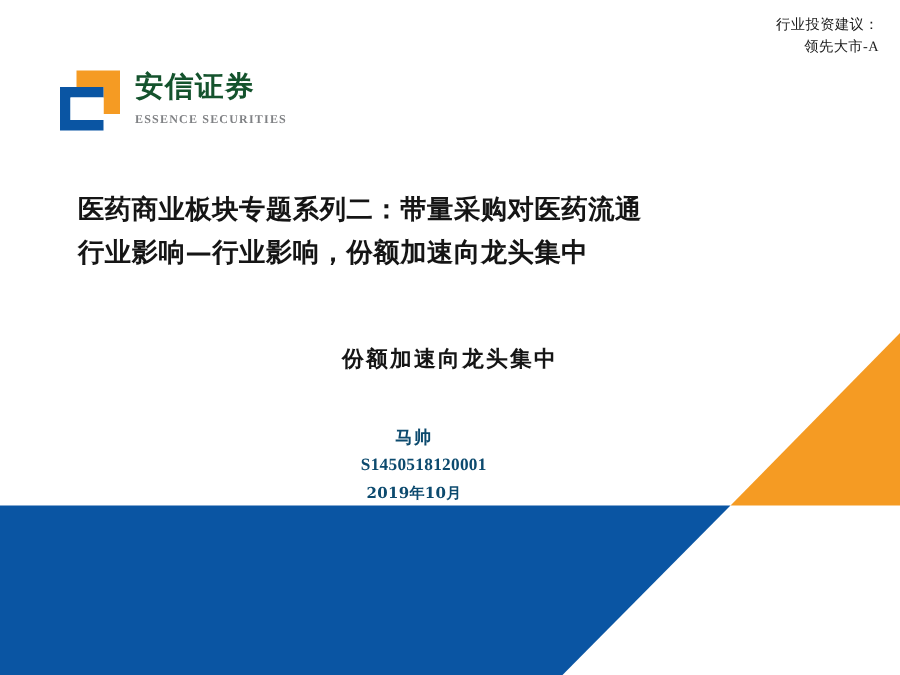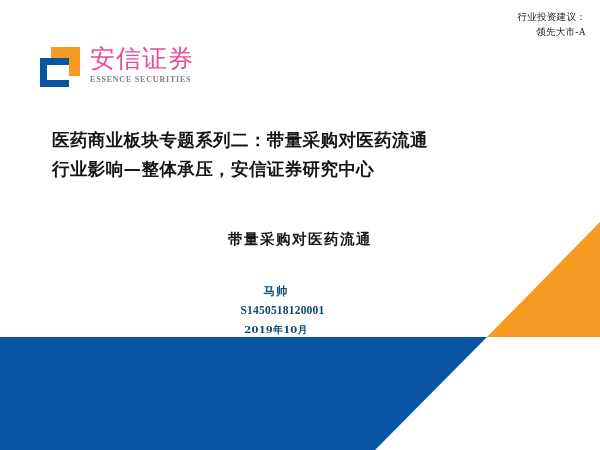--- a/index.html
+++ b/index.html
@@ -54,23 +54,23 @@
     margin-top: 1px;
   }
   #logo-wordmark {
     margin-left: 8px;
     display: flex;
     flex-direction: column;
     justify-content: flex-start;
   }
   #logo-cn {
     font-family: "DejaVu Sans", "Liberation Sans", sans-serif;
-    font-size: 25px;
-    font-weight: normal;
-    color: #ec4899;
+    font-size: 19px;
+    font-weight: bold;
+    color: #14532d;
     line-height: 29px;
     letter-spacing: 1px;
   }
   #logo-en {
     font-family: Liberation Serif, serif;
     font-size: 8px;
     font-weight: bold;
     color: #808285;
     letter-spacing: 0.8px;
     margin-top: 2px;
@@ -157,24 +157,24 @@
       <rect x="9" y="20" width="22" height="15" fill="#ffffff"></rect>
     </svg>
     <div id="logo-wordmark">
       <div id="logo-cn">安信证券</div>
       <div id="logo-en">ESSENCE SECURITIES</div>
     </div>
   </div>
 
   <div id="title">
     <span class="tline">医药商业板块专题系列二：带量采购对医药流通</span>
-    <span class="tline">行业影响—整体承压，安信证券研究中心</span>
+    <span class="tline">行业影响—行业影响，份额加速向龙头集中</span>
   </div>
 
-  <div id="research-center">带量采购对医药流通</div>
+  <div id="research-center">份额加速向龙头集中</div>
 
   <div id="author-block">
     <div id="author-name">马帅</div>
     <div id="author-license">S1450518120001</div>
     <div id="author-date">2019年10月</div>
   </div>
 
 </div>
 
 </body></html>

